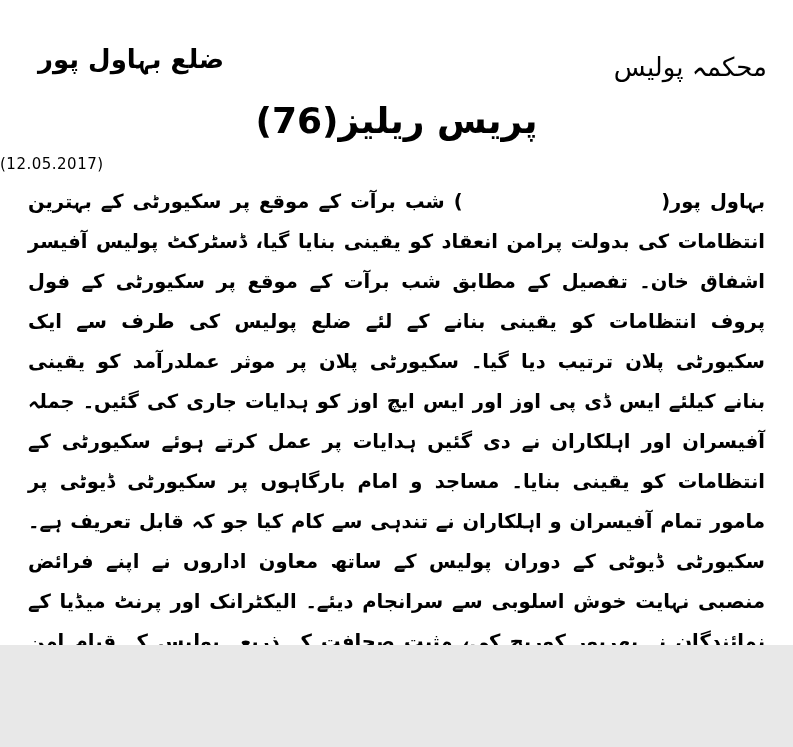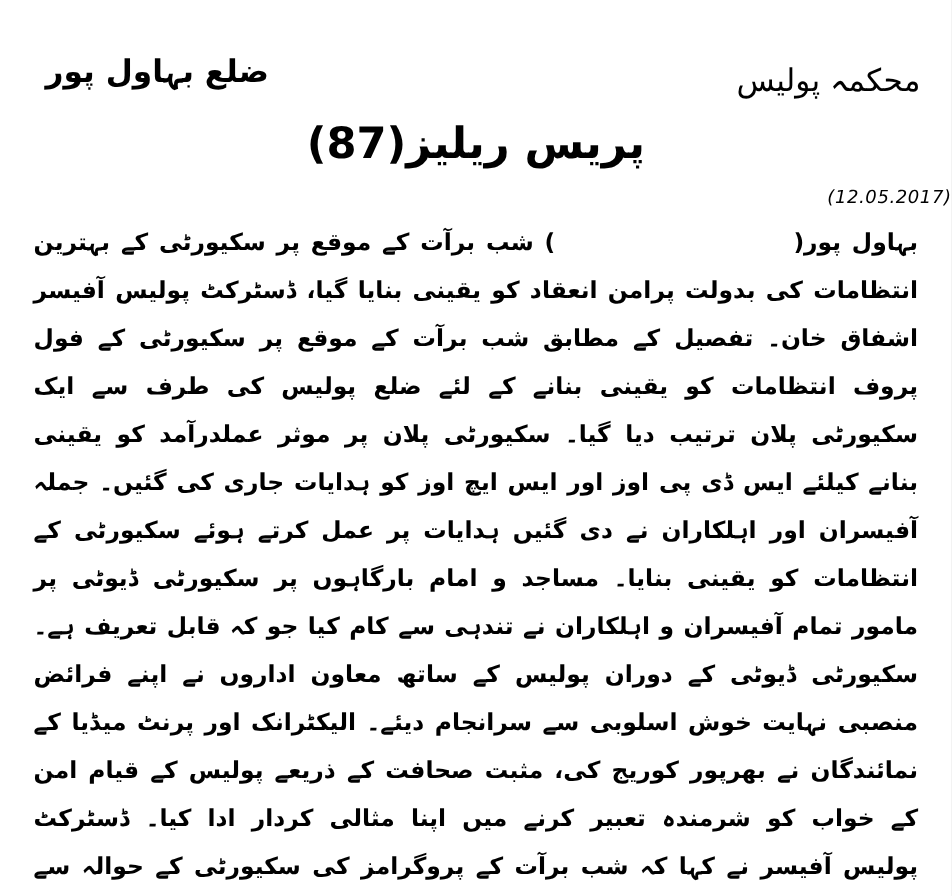--- a/index.html
+++ b/index.html
@@ -3,21 +3,21 @@
 <meta charset="utf-8">
 <style>
   html, body {
     margin: 0;
     padding: 0;
     background: #e8e8e8;
   }
   .page {
     position: relative;
     width: 793px;
-    height: 747px;
+    height: 645px;
     margin: 0 auto;
     background: #ffffff;
     color: #000000;
     font-family: "DejaVu Sans", "Liberation Serif", sans-serif;
     overflow: hidden;
   }
   .hdr-district {
     position: absolute;
     top: 44px;
     left: 38px;
@@ -43,25 +43,24 @@
     text-align: center;
     font-size: 36px;
     font-weight: bold;
     direction: rtl;
   }
   .release-date {
     position: absolute;
     top: 155px;
     left: 0;
     width: 100%;
-    text-align: right;
+    text-align: left;
     font-size: 15px;
     direction: ltr;
     letter-spacing: 0.5px;
-    font-style: italic;
   }
   .body-text {
     position: absolute;
     top: 182px;
     left: 28px;
     right: 28px;
     direction: rtl;
     unicode-bidi: embed;
     text-align: justify;
     text-align-last: right;
@@ -73,19 +72,19 @@
 </style>
 </head>
 <body>
 
 <div class="page">
 
   <div class="hdr-district">ضلع بہاول پور</div>
 
   <div class="hdr-department">محکمہ پولیس</div>
 
-  <div class="title">پریس ریلیز(87)</div>
+  <div class="title">پریس ریلیز(76)</div>
 
   <div class="release-date">(12.05.2017)</div>
 
   <div class="body-text">بہاول پور(&nbsp;&nbsp;&nbsp;&nbsp;&nbsp;&nbsp;&nbsp;&nbsp;&nbsp;&nbsp;&nbsp;&nbsp;&nbsp;&nbsp;&nbsp;&nbsp;&nbsp;&nbsp;&nbsp;&nbsp;&nbsp;&nbsp;) شب برآت کے موقع پر سکیورٹی کے بہترین انتظامات کی بدولت پرامن انعقاد کو یقینی بنایا گیا، ڈسٹرکٹ پولیس آفیسر اشفاق خان۔ تفصیل کے مطابق شب برآت کے موقع پر سکیورٹی کے فول پروف انتظامات کو یقینی بنانے کے لئے ضلع پولیس کی طرف سے ایک سکیورٹی پلان ترتیب دیا گیا۔ سکیورٹی پلان پر موثر عملدرآمد کو یقینی بنانے کیلئے ایس ڈی پی اوز اور ایس ایچ اوز کو ہدایات جاری کی گئیں۔ جملہ آفیسران اور اہلکاران نے دی گئیں ہدایات پر عمل کرتے ہوئے سکیورٹی کے انتظامات کو یقینی بنایا۔ مساجد و امام بارگاہوں پر سکیورٹی ڈیوٹی پر مامور تمام آفیسران و اہلکاران نے تندہی سے کام کیا جو کہ قابل تعریف ہے۔ سکیورٹی ڈیوٹی کے دوران پولیس کے ساتھ معاون اداروں نے اپنے فرائض منصبی نہایت خوش اسلوبی سے سرانجام دیئے۔ الیکٹرانک اور پرنٹ میڈیا کے نمائندگان نے بھرپور کوریج کی، مثبت صحافت کے ذریعے پولیس کے قیام امن کے خواب کو شرمندہ تعبیر کرنے میں اپنا مثالی کردار ادا کیا۔ ڈسٹرکٹ پولیس آفیسر نے کہا کہ شب برآت کے پروگرامز کی سکیورٹی کے حوالہ سے پولیس نے اپنی پیشہ ورانہ ذمہ داریوں کو اچھے انداز میں نبھایا ہے، جس پر تمام آفیسران اور اہلکاران کی کاوشیں لائق تحسین ہیں اور تمام ملازمان شاباش کے مستحق ہیں۔ ڈسٹرکٹ پولیس آفیسر نے مزید کہا کہ آمدہ رمضان المبارک کے پیش نظر سکیورٹی کے فول پروف انتظامات کو یقینی بنانے کے لئے لائحہ عمل ترتیب دیا جا رہا ہے۔ انشاء اللہ موثر سکیورٹی پلان ترتیب دے کر اس پر من و عن عمل کر کے پرامن رمضان المبارک کے انعقاد کو یقینی بنایا جائے گا۔</div>
 
 </div>
 
 </body></html>

